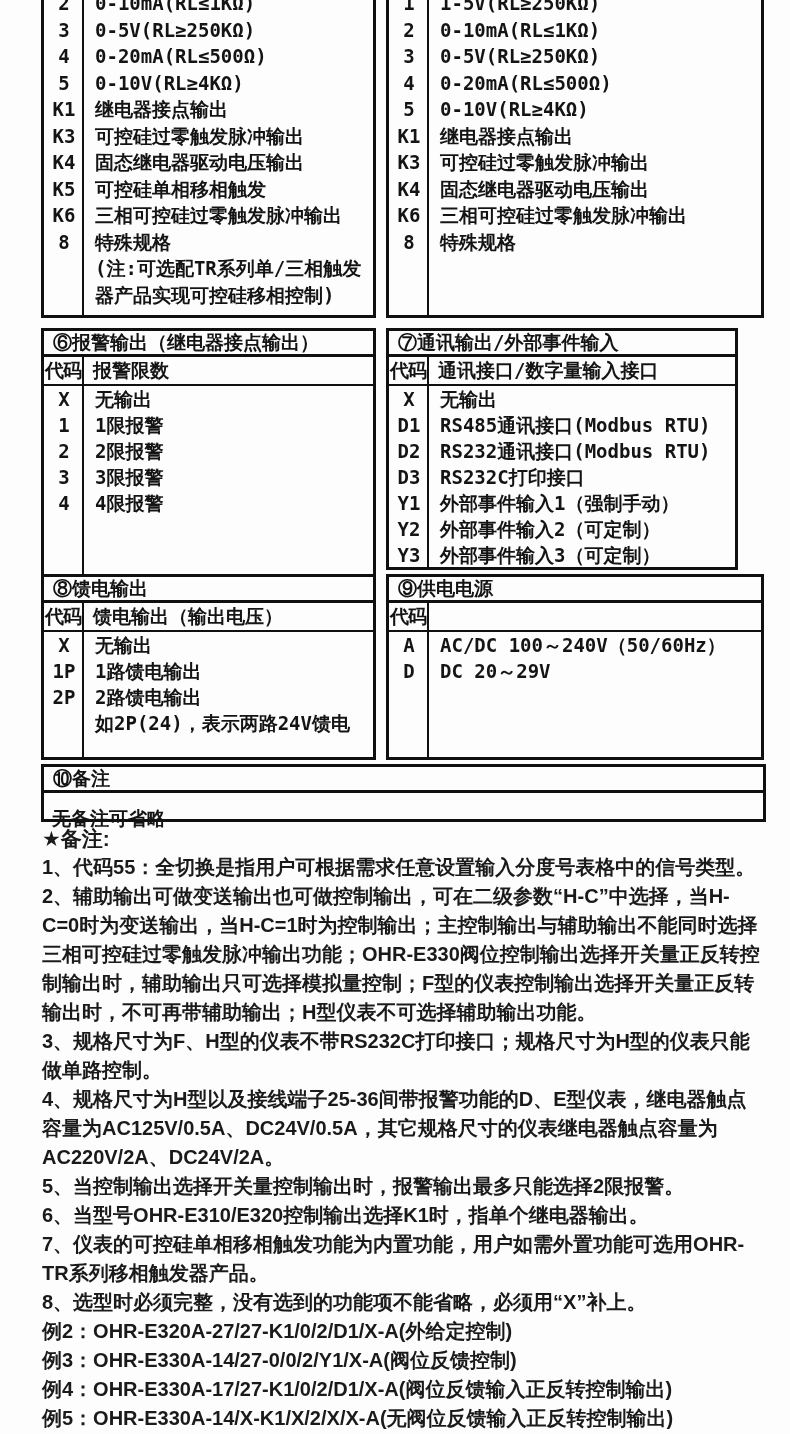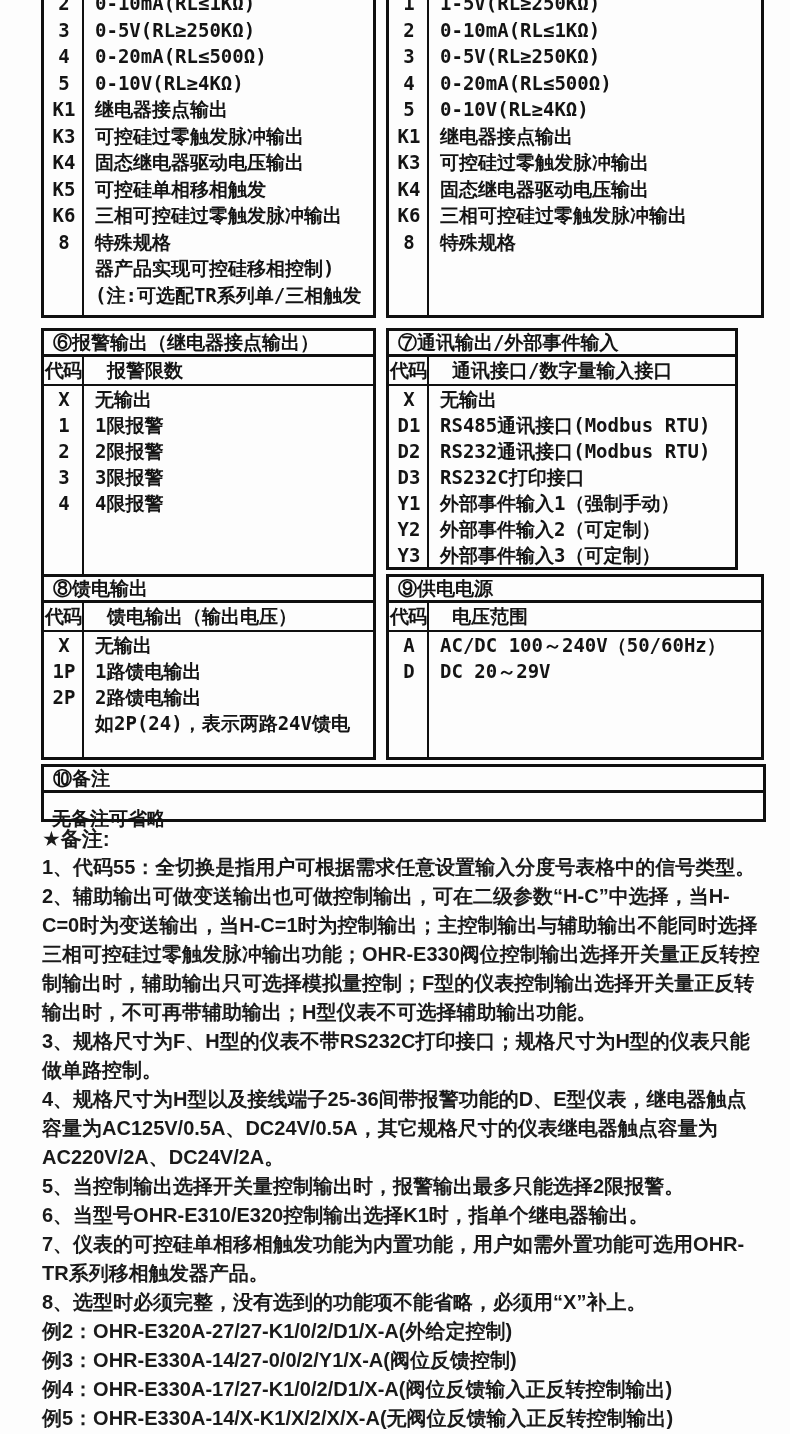--- a/index.html
+++ b/index.html
@@ -20,21 +20,21 @@
     border-bottom:3px solid #101010;
     font-weight:bold;font-size:19px;padding-left:9px;
     white-space:nowrap;overflow:hidden;
   }
   .sec-header{
     flex:0 0 auto;display:flex;height:27px;line-height:27px;
     border-bottom:2px solid #101010;font-weight:bold;font-size:19px;
     white-space:nowrap;overflow:hidden;align-items:flex-end;
   }
   .sec-header .code{flex:0 0 38px;text-align:center;border-right:2px solid #101010;letter-spacing:-1px;}
-  .sec-header .desc{flex:1;padding-left:23px;}
+  .sec-header .desc{flex:1;padding-left:9px;}
   .tbody{flex:1 1 auto;position:relative;overflow:hidden;}
   .tbody::before{
     content:"";position:absolute;left:38px;top:0;bottom:0;width:2px;background:#101010;
   }
   .trow{display:flex;height:26px;line-height:26px;font-size:19px;font-weight:bold;white-space:nowrap;}
   .trow .code{flex:0 0 40px;text-align:center;}
   .trow .desc{flex:1;padding-left:11px;overflow:hidden;}
   .tbody-top .trow{height:26.5px;line-height:26.5px;}
   .tbody-top .trow:first-child{margin-top:-10px;}
   
@@ -97,25 +97,25 @@
         <div class="trow">
           <div class="code">K6</div>
           <div class="desc">三相可控硅过零触发脉冲输出</div>
         </div>
         <div class="trow">
           <div class="code">8</div>
           <div class="desc">特殊规格</div>
         </div>
         <div class="trow">
           <div class="code"></div>
+          <div class="desc">(注:可选配TR系列单/三相触发</div>
+        </div>
+        <div class="trow">
+          <div class="code"></div>
           <div class="desc">器产品实现可控硅移相控制)</div>
-        </div>
-        <div class="trow">
-          <div class="code"></div>
-          <div class="desc">(注:可选配TR系列单/三相触发</div>
         </div>
       </div>
   </div>
   <div class="tbl tbl-cut tbl-topright">
     <div class="tbody tbody-top">
         <div class="trow">
           <div class="code">1</div>
           <div class="desc">1-5V(RL≥250KΩ)</div>
         </div>
         <div class="trow">
@@ -248,21 +248,20 @@
           <div class="code"></div>
           <div class="desc">如2P(24)，表示两路24V馈电</div>
         </div>
       </div>
   </div>
 
   <div class="sec sec-power">
     <div class="sec-title">⑨供电电源</div>
     <div class="sec-header">
       <div class="code">代码</div>
-      <div class="desc">电压范围</div>
     </div>
     <div class="tbody">
         <div class="trow">
           <div class="code">A</div>
           <div class="desc">AC/DC 100～240V（50/60Hz）</div>
         </div>
         <div class="trow">
           <div class="code">D</div>
           <div class="desc">DC 20～29V</div>
         </div>

